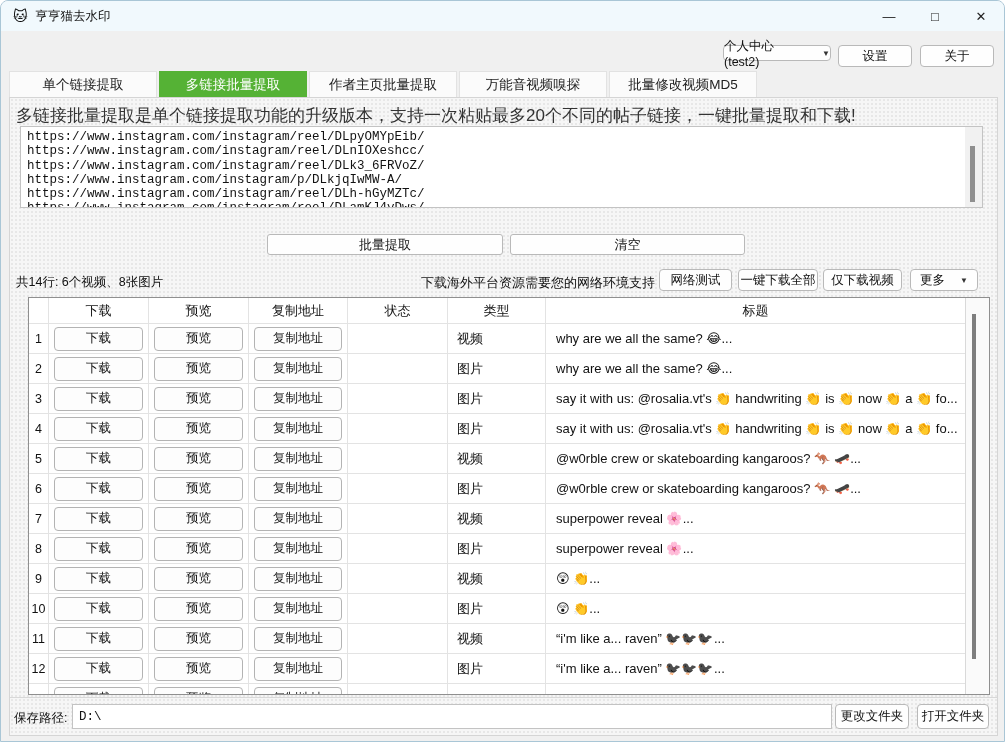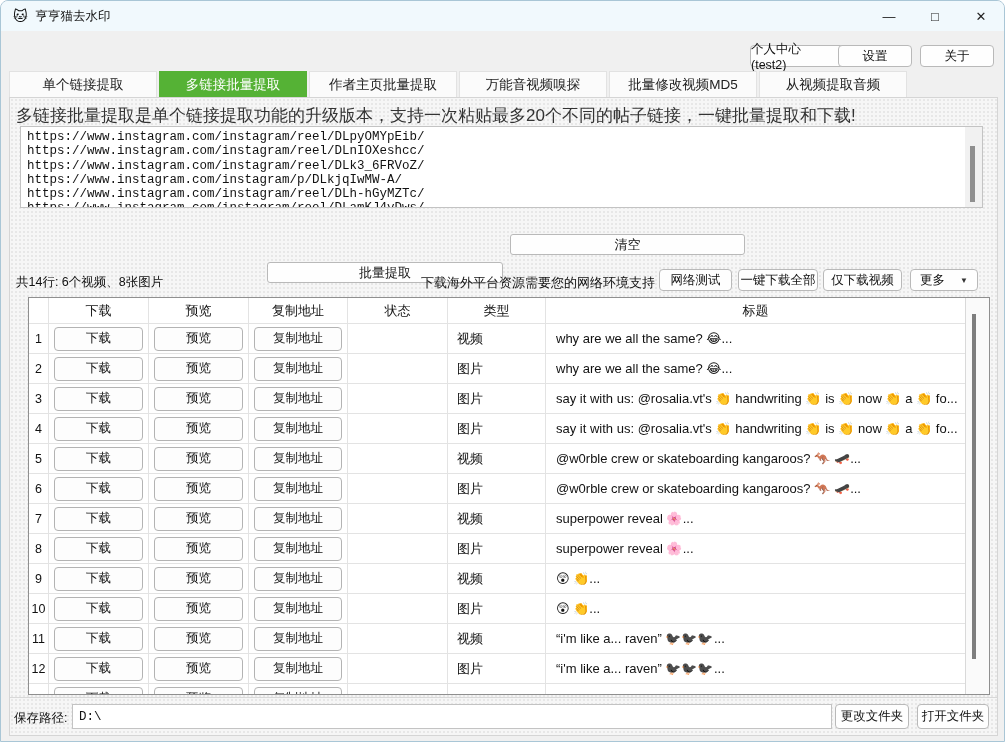--- a/index.html
+++ b/index.html
@@ -18,21 +18,21 @@
   .win-title{ margin-left:8px; font-size:12.5px; color:#111;text-align:right; }
   .win-controls{ position:absolute; right:0; top:0; height:30px; display:flex; }
   .win-btn{ width:46px; height:30px; display:flex; align-items:center; justify-content:center;
             font-size:13px; color:#222; cursor:default; }
   
   .btn{
     background:#fefefe; border:1px solid #b9b9b9; border-radius:4px;
     font-size:12.5px; color:#111; display:flex; align-items:center; justify-content:center;
     font-family:inherit;
   }
-  .account-btn{ position:absolute; left:722px; top:44px; width:108px; height:22px; gap:19px;margin-left:27px; }
+  .account-btn{ position:absolute; left:722px; top:44px; width:108px; height:16px; gap:19px; }
   .settings-btn{ position:absolute; left:837px; top:44px; width:74px; height:22px; }
   .about-btn{ position:absolute; left:919px; top:44px; width:74px; height:22px; }
   .caret{ font-size:8px; color:#333; }
   
   .tabbar{ position:absolute; left:8px; top:70px; height:26px; display:flex; gap:2px; }
   .tab{
     width:148px; height:26px; line-height:25px; text-align:center;
     font-size:13.5px; color:#222; background:#fbfbfb;
     border:1px solid #e2e2e2; border-bottom:none;
   }
@@ -54,21 +54,21 @@
   .url-box pre{
     position:absolute; left:0; top:0; right:17px; bottom:0;
     padding:3px 6px; font-family:"Liberation Mono","DejaVu Sans Mono",monospace;
     font-size:12.5px; line-height:14.3px; color:#111; overflow:hidden;
   }
   .vtrack{ position:absolute; top:0; right:0; width:17px; height:100%; background:#f1f1f1; }
   .vthumb{ position:absolute; left:5px; width:5px; background:#8f8f8f; }
   .url-box .vthumb{ top:19px; height:56px; }
   
   .action-btn{ position:absolute; top:136px; height:21px; border-radius:3px; font-size:13px; }
-  .extract-btn{ left:257px; width:236px;margin-top:28px; }
+  .extract-btn{ left:257px; width:236px; }
   .clear-btn{ left:500px; width:235px; }
   
   .summary{ position:absolute; left:6px; top:176px; font-size:12.5px; color:#111; }
   .hint{ position:absolute; right:342px; top:176px; font-size:13px; color:#111; }
   .status-btn{ position:absolute; top:171px; height:22px; font-size:12.5px; }
   .net-test{ right:265px; width:73px; }
   .dl-all{ right:179px; width:80px; }
   .dl-video{ right:95px; width:79px; }
   .more-btn{ right:19px; width:68px; gap:15px; }
   
@@ -132,21 +132,20 @@
   </div>
   <button class="btn settings-btn">设置</button>
   <button class="btn about-btn">关于</button>
 
   <div class="tabbar">
       <div class="tab">单个链接提取</div>
       <div class="tab active">多链接批量提取</div>
       <div class="tab">作者主页批量提取</div>
       <div class="tab">万能音视频嗅探</div>
       <div class="tab">批量修改视频MD5</div>
-      <div class="tab">从视频提取音频</div>
     </div>
 
   <div class="panel">
 
     <div class="intro">多链接批量提取是单个链接提取功能的升级版本，支持一次粘贴最多20个不同的帖子链接，一键批量提取和下载!</div>
 
     <div class="url-box">
       <pre>https://www.instagram.com/instagram/reel/DLpyOMYpEib/
 https://www.instagram.com/instagram/reel/DLnIOXeshcc/
 https://www.instagram.com/instagram/reel/DLk3_6FRVoZ/

